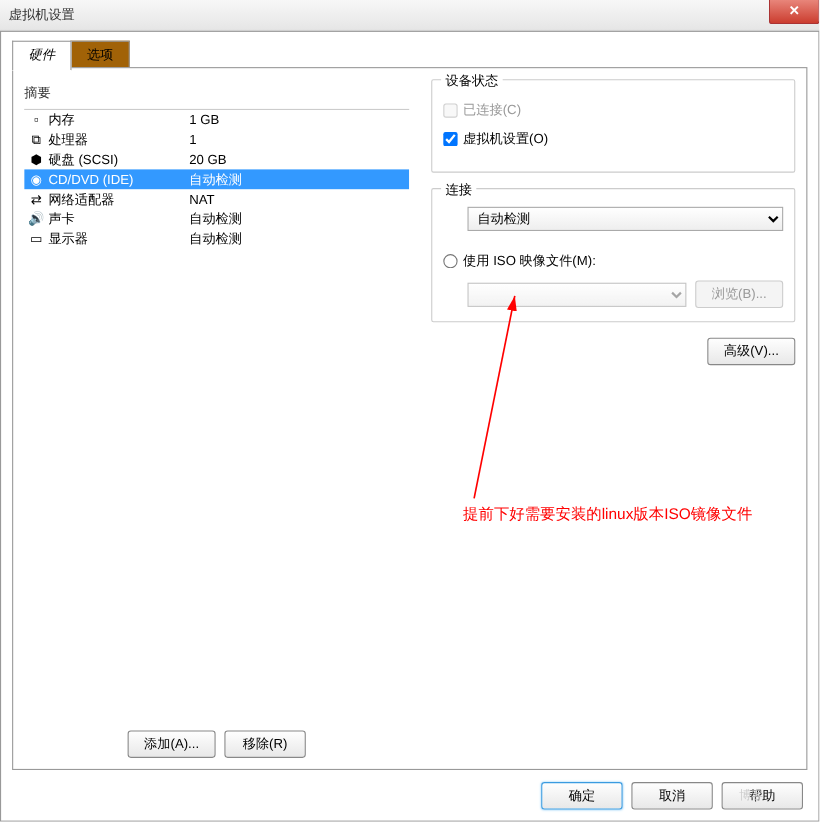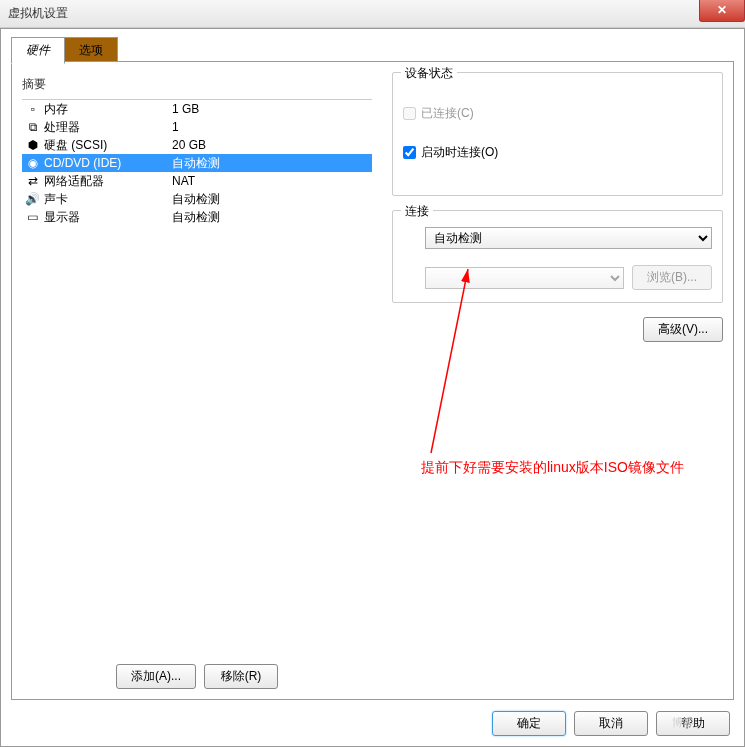--- a/index.html
+++ b/index.html
@@ -33,21 +33,21 @@
 .icon { width: 14px; height: 14px; display: inline-flex; align-items: center; justify-content: center; }
 .hw-buttons { display: flex; justify-content: center; gap: 8px; padding: 8px 0 0 0; }
 .btn { background: linear-gradient(#fefefe, #e8e8e8); border: 1px solid #888; border-radius: 3px; padding: 3px 14px; cursor: pointer; min-width: 74px; text-align: center; }
 .btn:disabled, .btn.disabled { color: #999; background: #f4f4f4; border-color: #ccc; cursor: default; }
 .btn.primary { border-color: #3a9be0; box-shadow: 0 0 2px #7dc3f5; }
 
 
 .settings { flex: 1; position: relative; }
 .group { border: 1px solid #ccc; border-radius: 2px; padding: 10px 10px 12px 10px; margin-bottom: 14px; position: relative; }
 .group-title { position: absolute; top: -8px; left: 8px; background: #fff; padding: 0 4px; }
-.checkbox-row, .radio-row { display: flex; align-items: center; gap: 5px; margin: 22px 0; }
+.checkbox-row, .radio-row { display: flex; align-items: center; gap: 5px; margin: 9px 0; }
 .checkbox-row input, .radio-row input { margin: 0; }
 .select-wide { width: 100%; margin: 6px 0 10px 22px; width: calc(100% - 22px); }
 .iso-row { display: flex; gap: 8px; margin: 6px 0 0 22px; align-items: center; }
 .iso-row .combo { flex: 1; }
 select, .combo { height: 22px; border: 1px solid #aaa; background: linear-gradient(#fff,#eee); padding: 1px 4px; }
 .adv-row { text-align: right; margin-top: 8px; }
 
 
 .footer { position: absolute; bottom: 10px; right: 14px; display: flex; gap: 8px; }
 
@@ -138,29 +138,33 @@
       <div class="settings">
 
         <div class="group">
           <span class="group-title">设备状态</span>
           <div class="checkbox-row">
             <input type="checkbox" disabled="" style="">
             <label style="color:#999">已连接(C)</label>
           </div>
           <div class="checkbox-row">
             <input type="checkbox" checked="" style="">
-            <label>启动时连接(O)</label>
+            <label>虚拟机设置(O)</label>
           </div>
         </div>
 
         <div class="group">
           <span class="group-title">连接</span>
           <select class="select-wide">
             <option>自动检测</option>
           </select>
+          <div class="radio-row">
+            <input type="radio" name="conn" style="">
+            <label>使用 ISO 映像文件(M):</label>
+          </div>
           <div class="iso-row">
             <select class="combo disabled" disabled=""><option></option></select>
             <button class="btn disabled" disabled="">浏览(B)...</button>
           </div>
         </div>
 
         <div class="adv-row">
           <button class="btn">高级(V)...</button>
         </div>
 

